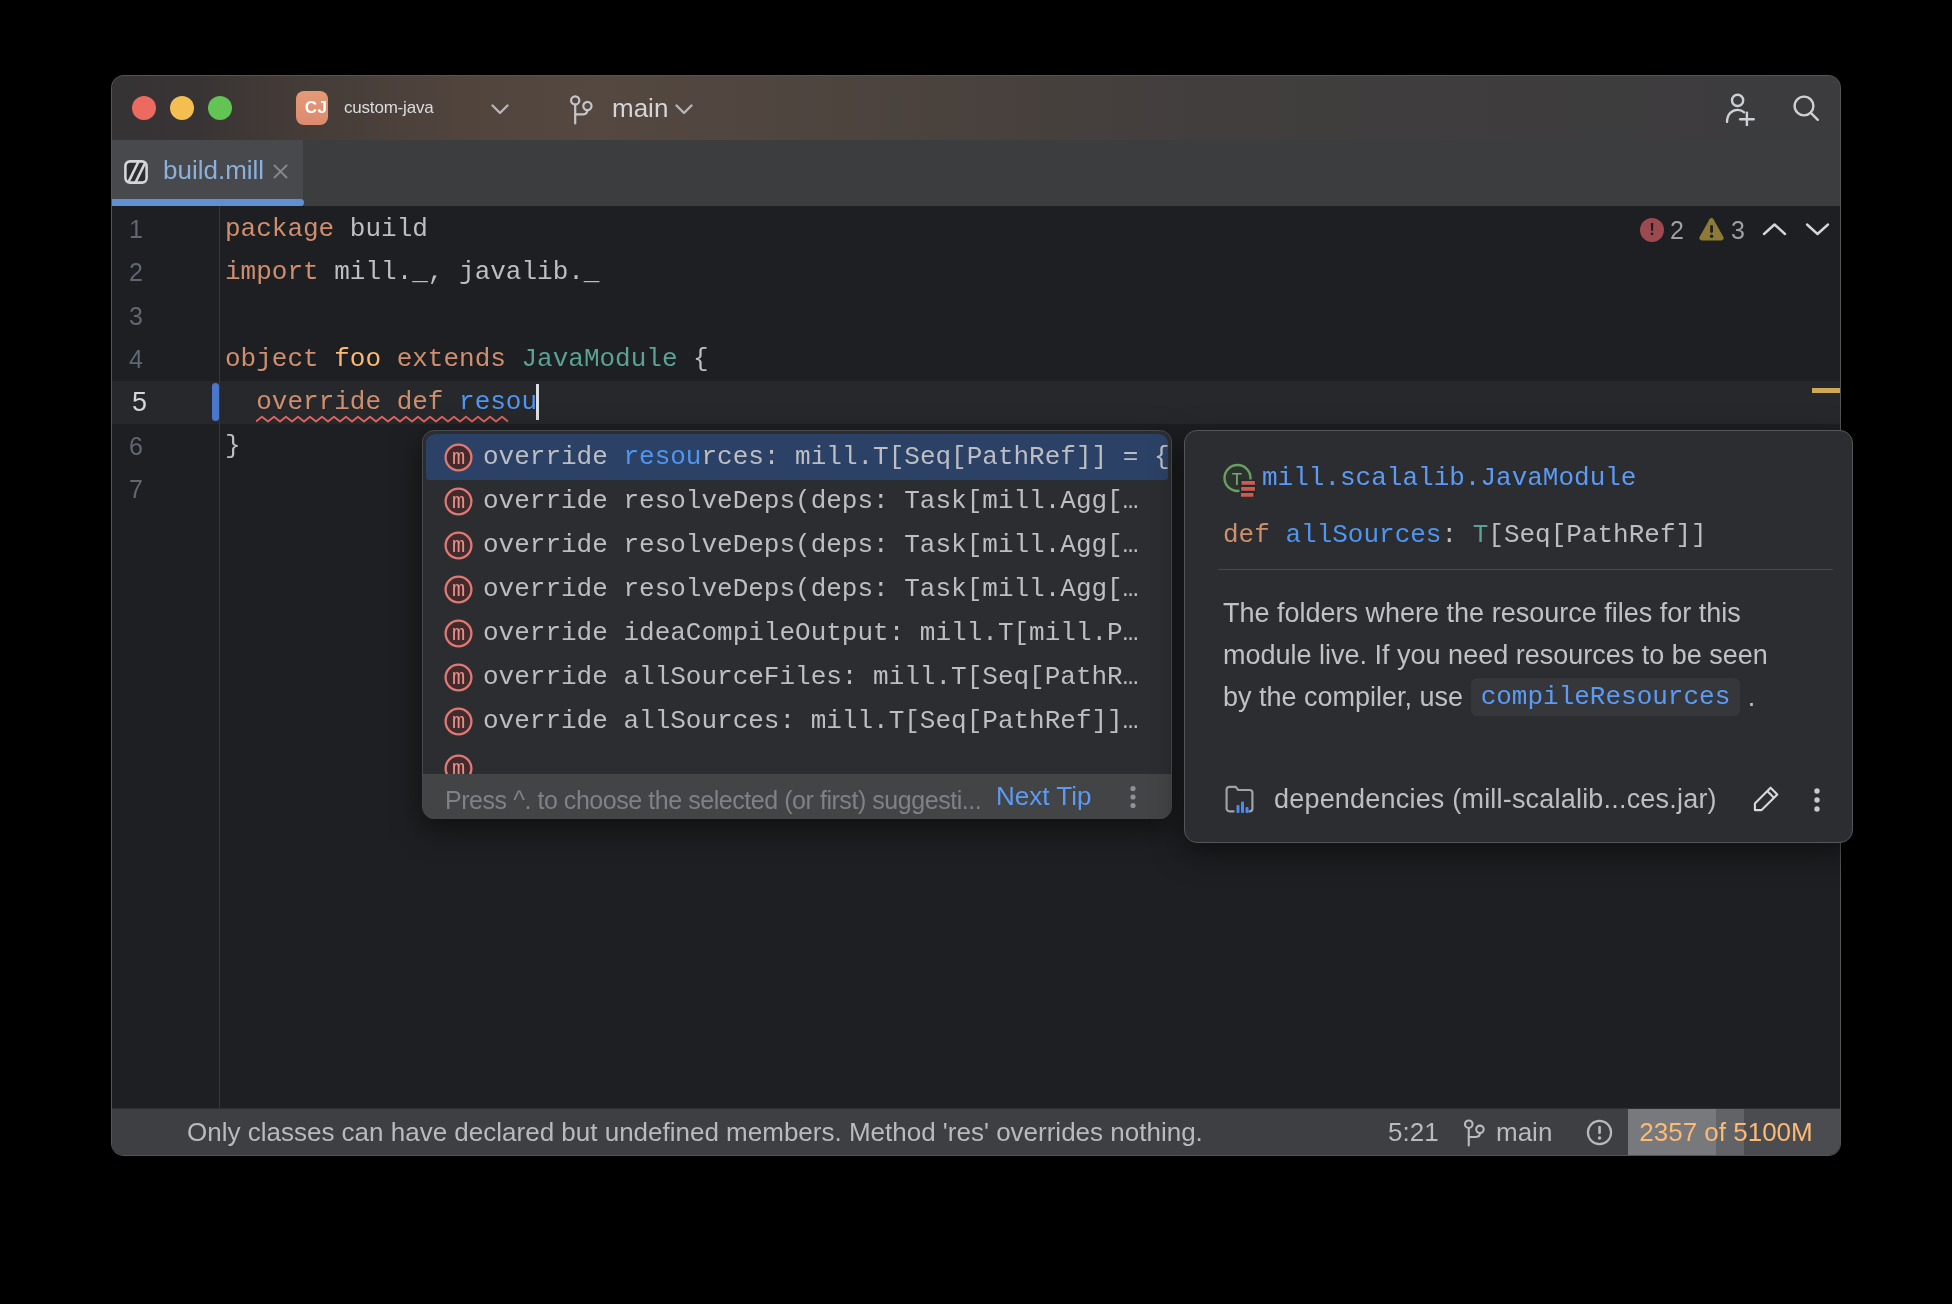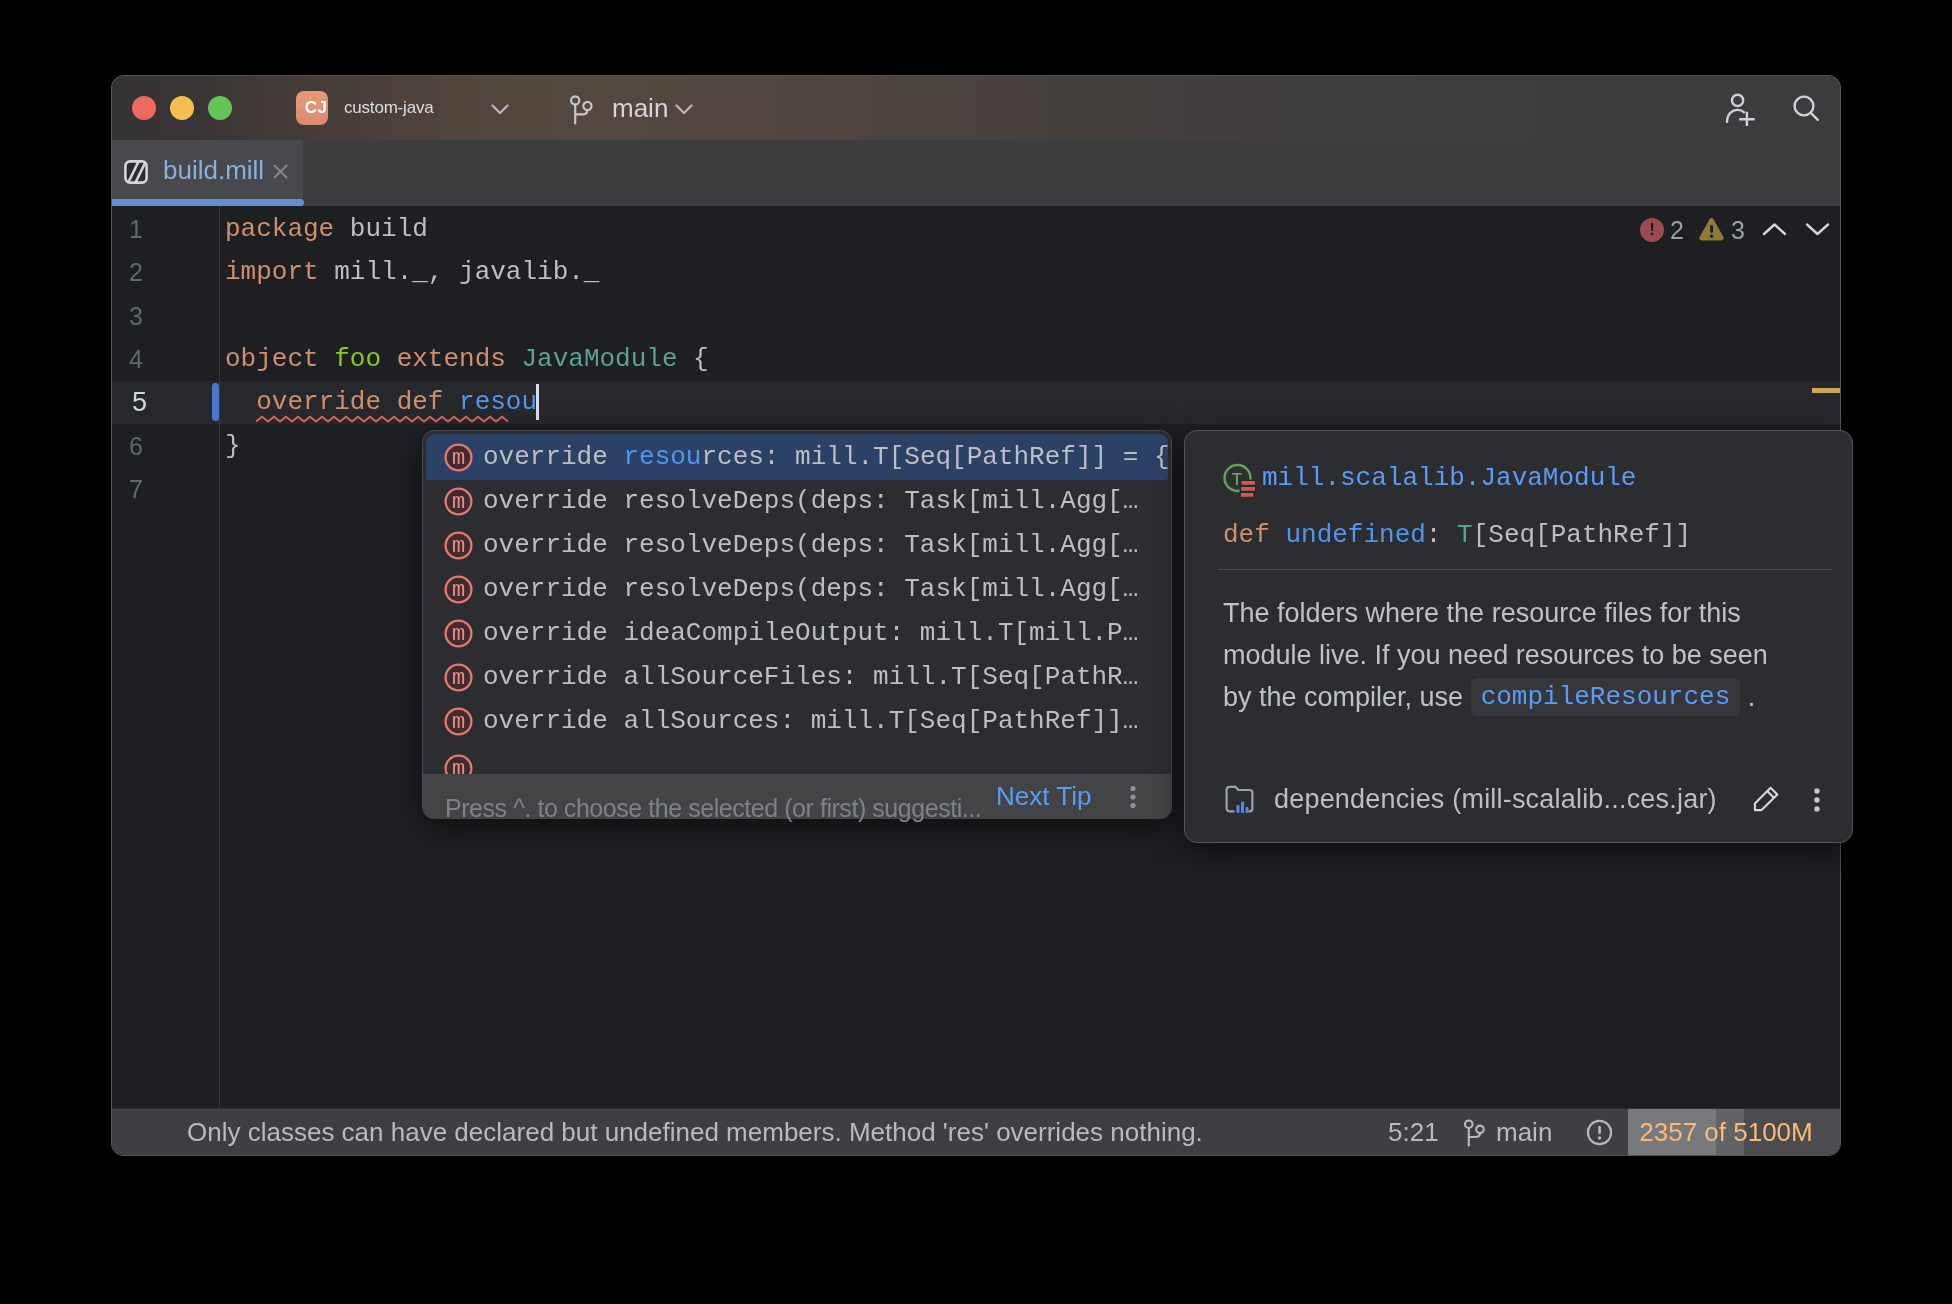--- a/index.html
+++ b/index.html
@@ -33,21 +33,21 @@
   
   .editor { position:absolute; left:0; top:130px; width:1728px; height:905px; background:#1e1f22; }
   .caretband { position:absolute; left:0; top:175px; width:1728px; height:43px; background:#26282c; }
   .gutterline { position:absolute; left:107px; top:0; width:1px; height:905px; background:#35373b; }
   .caretpill { position:absolute; left:100px; top:177px; width:7px; height:38px; background:#4a77cb; border-radius:3.5px; }
   .lnum { position:absolute; left:0; width:31px; text-align:right; font-size:25px; color:#606672; height:44px; line-height:44px; }
   .cline { position:absolute; left:113px; height:44px; line-height:44px; font-family:"Liberation Mono",monospace; font-size:26px; color:#bcbec4; white-space:pre; }
   .kw { color:#cf8e6d; }
   .bl { color:#4f96f0; }
   .tl2 { color:#59a295; }
-  .gr { color:#84cc16; }
+  .gr { color:#fdba74; }
   .caret { position:absolute; left:424px; top:178px; width:3px; height:36px; background:#dcdee2; }
   .goldmark { position:absolute; left:1700px; top:182px; width:28px; height:5px; background:#d0a855; }
   
   .errdot { position:absolute; left:1528px; top:12px; width:24px; height:24px; border-radius:50%; background:#9d4950; color:#1e1f22; font-size:17px; font-weight:700; text-align:center; line-height:24px; }
   .insptxt { position:absolute; top:0; height:48px; line-height:48px; font-size:25px; color:#9da0a5; }
   
   .popup { position:absolute; background:#2b2d30; border:1px solid #47494d; border-radius:12px; box-shadow:0 10px 30px rgba(0,0,0,0.5); }
   .comp { left:422px; top:430px; width:750px; height:389px; }
   .complist { position:absolute; left:0; top:0; width:748px; height:343px; overflow:hidden; }
   .sel { position:absolute; left:3px; top:3px; width:742px; height:46px; background:#2c4166; border-radius:9px 9px 3px 3px; }
@@ -231,21 +231,21 @@
         <circle cx="14.5" cy="14.5" r="12.9" fill="#432a2c" stroke="#dd7a74" stroke-width="2.3"></circle>
         <text x="14.5" y="21" font-family="Liberation Mono,monospace" font-size="22" fill="#e39089" text-anchor="middle">m</text>
       </svg>
     <div class="crow" style="top:268px;">override allSources: mill.T[Seq[PathRef]]…</div>
     <svg class="micon" style="top:323px;" viewBox="0 0 29 29">
         <circle cx="14.5" cy="14.5" r="12.9" fill="#432a2c" stroke="#dd7a74" stroke-width="2.3"></circle>
         <text x="14.5" y="21" font-family="Liberation Mono,monospace" font-size="22" fill="#e39089" text-anchor="middle">m</text>
       </svg>
   </div>
   <div class="compfoot">
-    <div class="abs" style="left:22px; top:12px; height:45px; line-height:45px; font-size:25px; letter-spacing:-0.45px; color:#7f8187;">Press ^. to choose the selected (or first) suggesti...</div>
+    <div class="abs" style="left:22px; top:4px; height:45px; line-height:45px; font-size:25px; letter-spacing:-0.45px; color:#7f8187;">Press ^. to choose the selected (or first) suggesti...</div>
     <div class="abs" style="left:573px; top:0; height:45px; line-height:45px; font-size:26px; color:#5c9bf5;">Next Tip</div>
     <svg class="abs" style="left:706px; top:11px;" width="8" height="24" viewBox="0 0 8 24">
         <g fill="#8f9196">
           <circle cx="4" cy="3.5" r="2.6"></circle>
           <circle cx="4" cy="12" r="2.6"></circle>
           <circle cx="4" cy="20.5" r="2.6"></circle>
         </g>
       </svg>
   </div>
 </div>
@@ -255,21 +255,21 @@
     <circle cx="14.5" cy="15" r="13" fill="#2c332c" stroke="#6a9e63" stroke-width="2.4"></circle>
     <text x="14" y="21.5" font-family="Liberation Mono,monospace" font-size="18" fill="#7aa873" text-anchor="middle">T</text>
     <rect x="16.5" y="16.5" width="16.5" height="16.5" fill="#26282b"></rect>
     <g fill="#d05a50">
       <rect x="18.5" y="18" width="13.5" height="3.7" rx="0.5"></rect>
       <rect x="18.2" y="24" width="13.8" height="3.7" rx="0.5"></rect>
       <rect x="17.9" y="30" width="12.5" height="3.7" rx="0.5"></rect>
     </g>
   </svg>
   <div class="docrow" style="left:77px; top:31px; height:32px; line-height:32px; color:#5c9bf5;">mill.scalalib.JavaModule</div>
-  <div class="docrow" style="left:38px; top:88px; height:32px; line-height:32px;"><span class="kw">def</span> <span class="bl">undefined</span>: <span class="tl2">T</span>[Seq[PathRef]]</div>
+  <div class="docrow" style="left:38px; top:88px; height:32px; line-height:32px;"><span class="kw">def</span> <span class="bl">allSources</span>: <span class="tl2">T</span>[Seq[PathRef]]</div>
   <div class="abs" style="left:33px; top:138px; width:615px; height:1px; background:#47494d;"></div>
   <div class="docp" style="top:161px;">The folders where the resource files for this</div>
   <div class="docp" style="top:203px;">module live. If you need resources to be seen</div>
   <div class="docp" style="top:245px;">by the compiler, use <span class="chip">compileResources</span> .</div>
   <svg class="abs" style="left:39px; top:353px;" width="31" height="30" viewBox="0 0 31 30">
     <path d="M2.6,24.5 V5.6 c0,-1.6 1.2,-2.8 2.8,-2.8 h6.2 l2.6,3.2 h11.4 c1.6,0 2.8,1.2 2.8,2.8 v15.7 c0,1.6 -1.2,2.8 -2.8,2.8 H5.4 c-1.6,0 -2.8,-1.2 -2.8,-2.8 z" fill="none" stroke="#9fa2a7" stroke-width="2.2"></path>
     <rect x="10.5" y="15" width="14" height="15" fill="#2b2d30"></rect>
     <g fill="#4d89f0">
         <rect x="12.5" y="21" width="3" height="8" rx="1"></rect>
         <rect x="17" y="17.5" width="3" height="11.5" rx="1"></rect>

